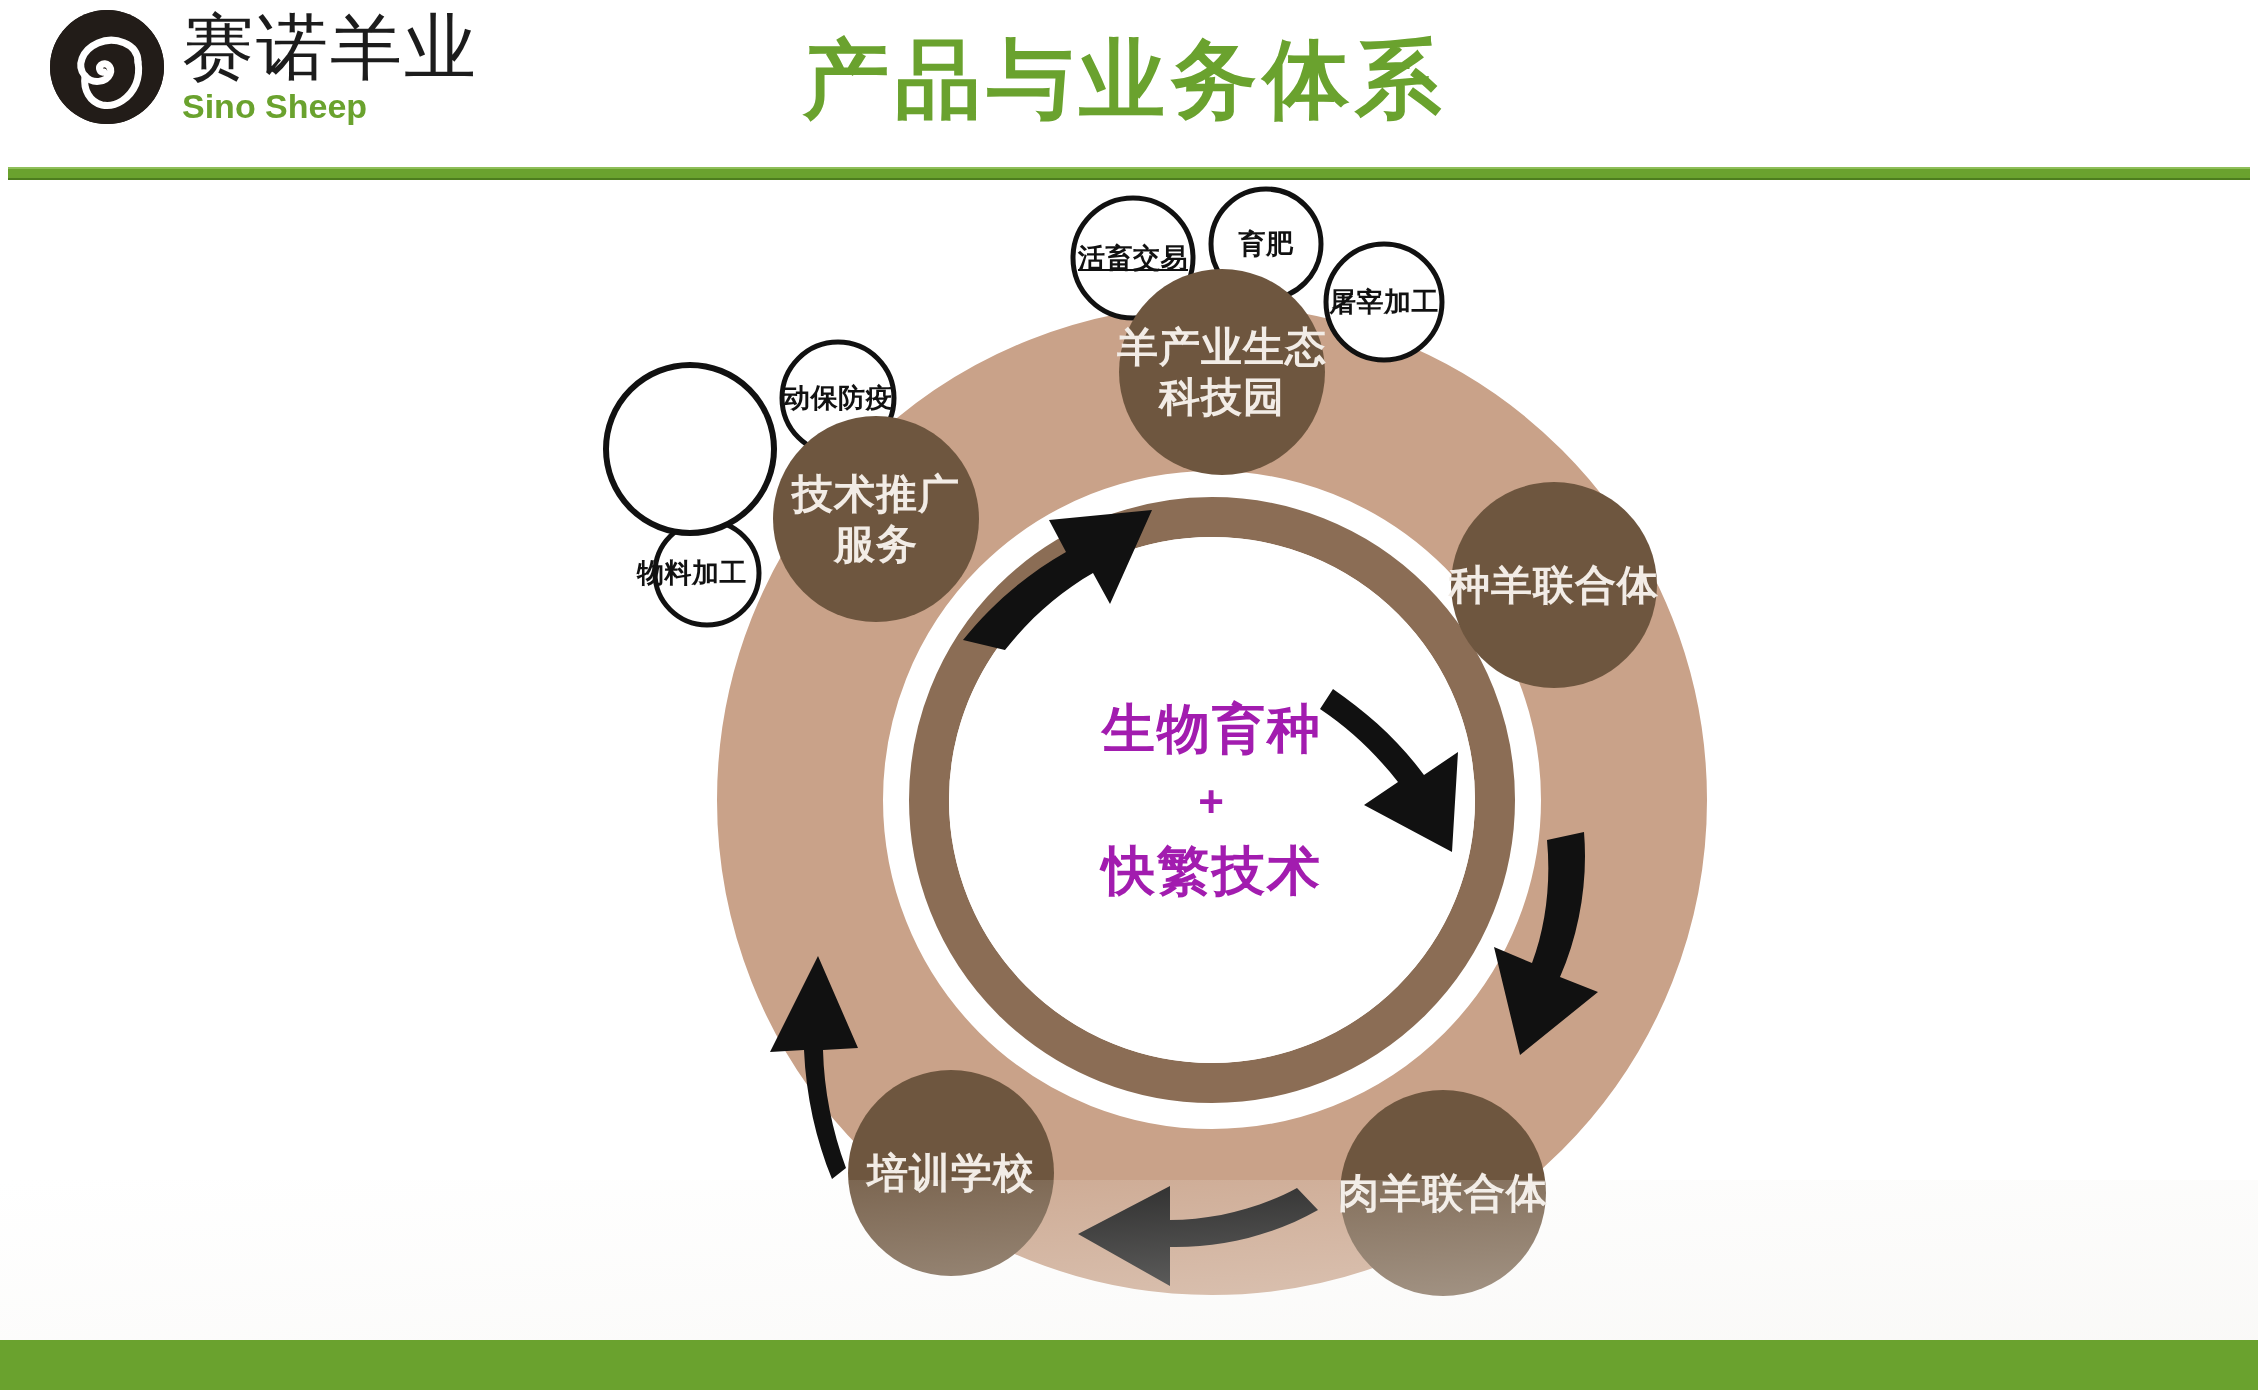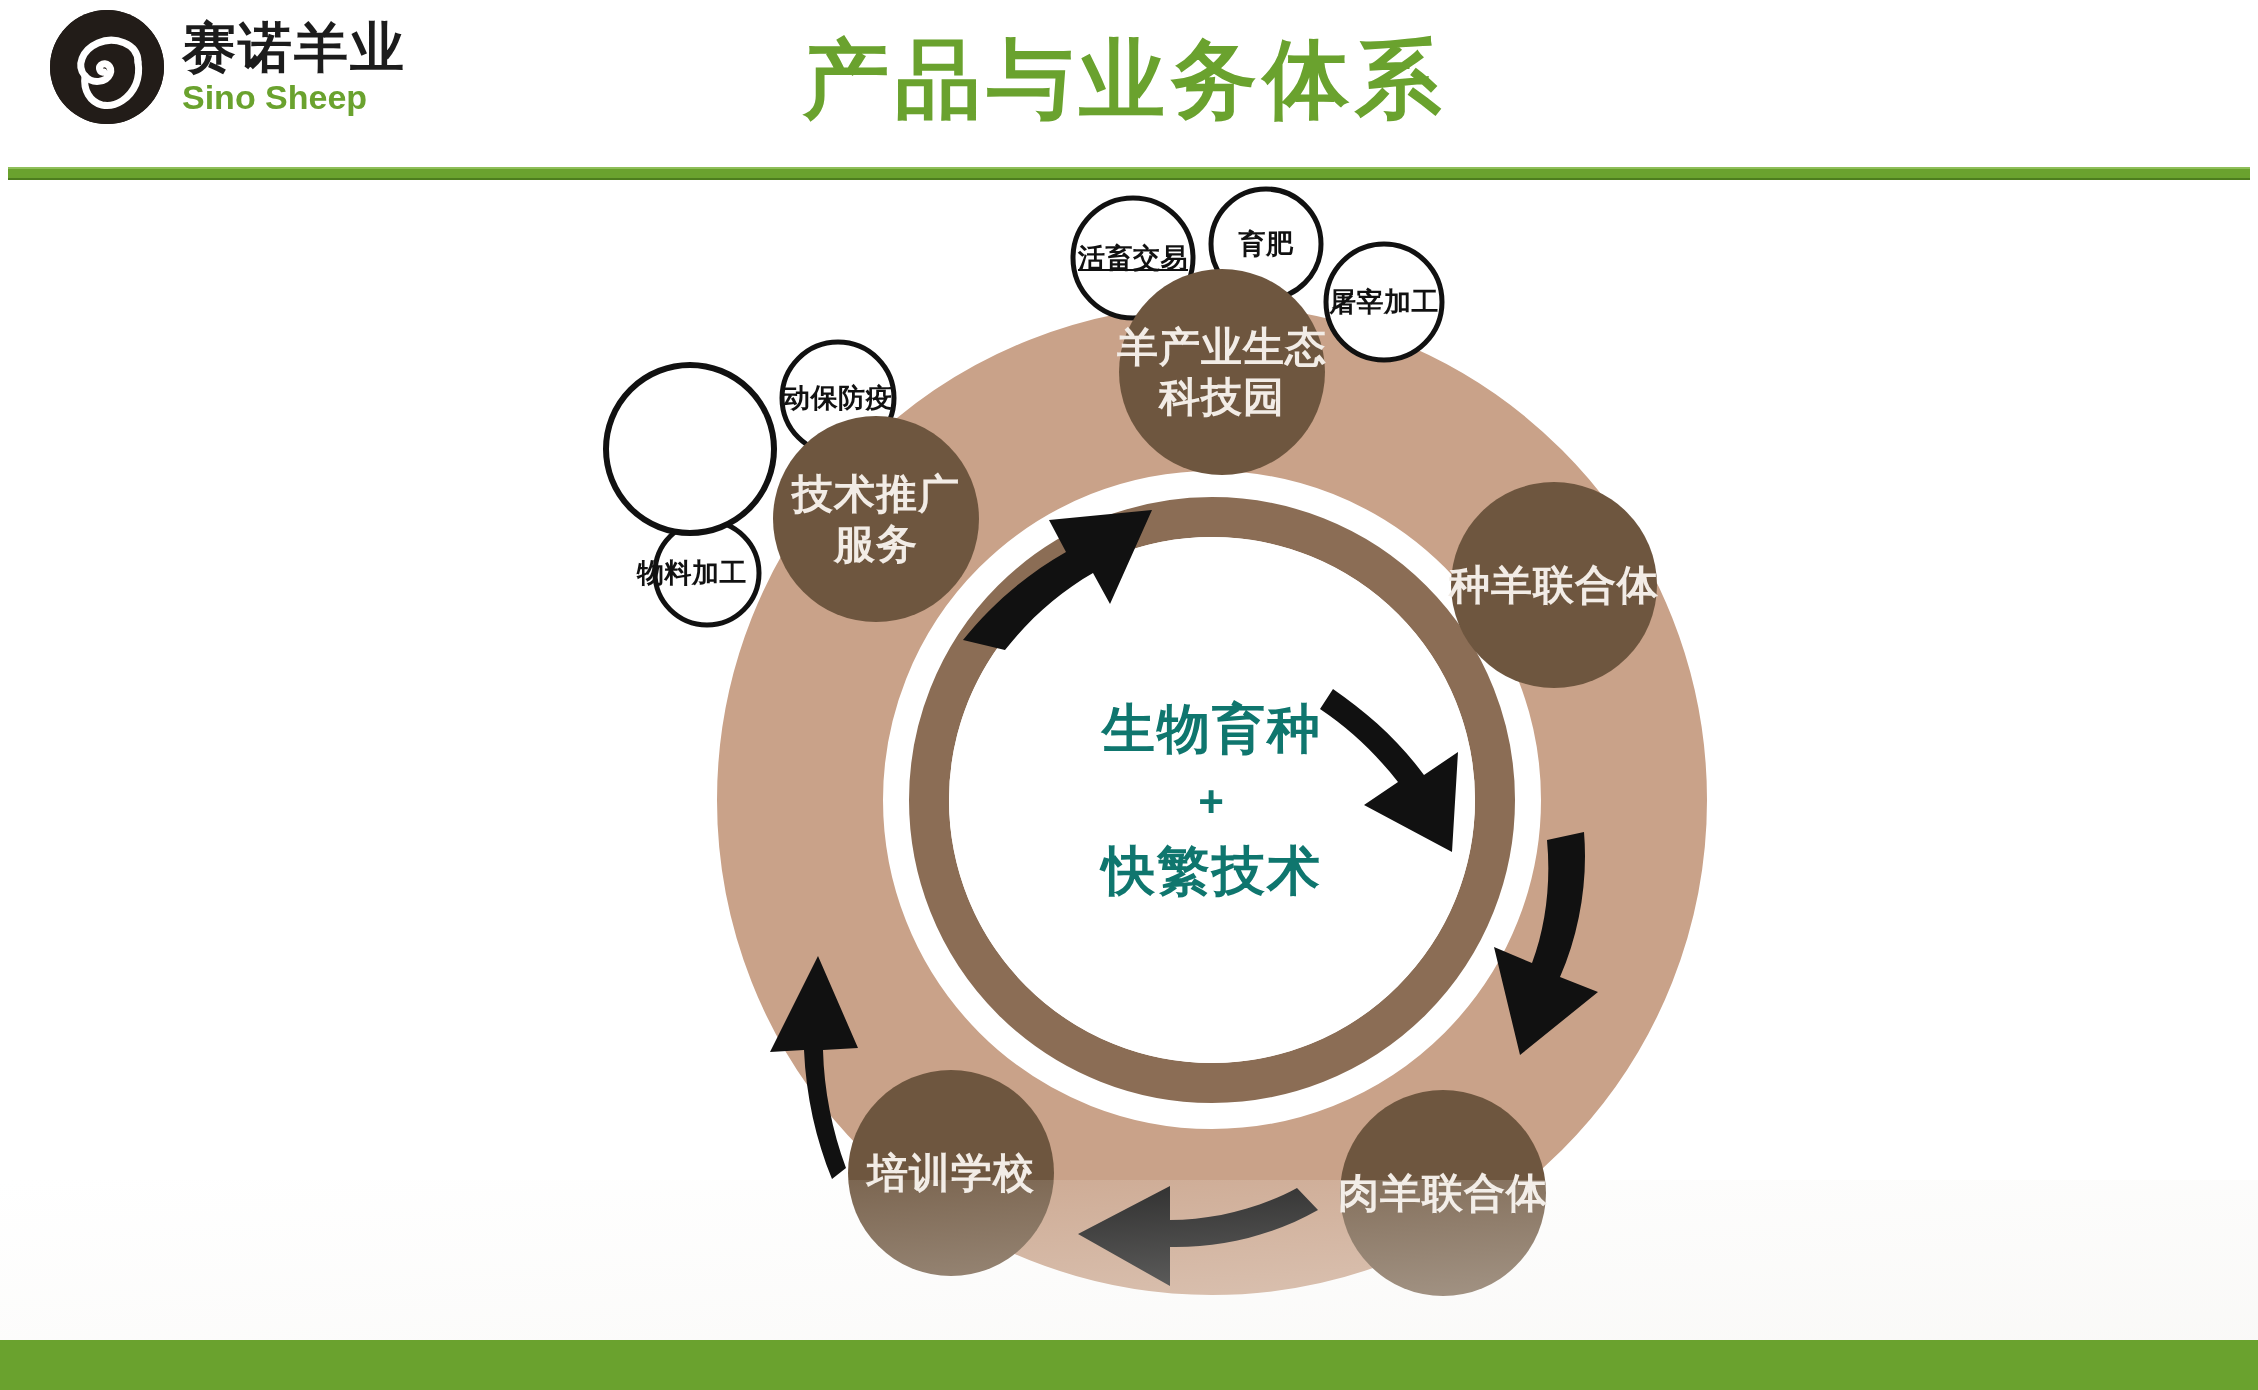--- a/index.html
+++ b/index.html
@@ -39,22 +39,22 @@
   }
   #logo-mark svg { position: absolute; left: 0; top: 0; }
   #logo-wordmark {
     margin-left: 18px;
     display: flex;
     flex-direction: column;
     justify-content: center;
     line-height: 1;
   }
   #logo-cn {
-    font-size: 54px;
-    font-weight: bold;
+    font-size: 72px;
+    font-weight: normal;
     color: #1c1c1c;
     letter-spacing: 2px;
     font-family: "Liberation Sans", "DejaVu Sans", sans-serif;
   }
   #logo-en {
     font-size: 34px;
     font-weight: bold;
     color: #6aa22e;
     letter-spacing: 0px;
     margin-top: 6px;
@@ -130,21 +130,21 @@
     color: #f2ece6;
     font-size: 41px;
     letter-spacing: 1px;
   }
   .satellite-label {
     color: #111111;
     font-size: 27px;
     letter-spacing: 0.5px;
   }
   #center-label {
-    color: #0f766e;
+    color: #a21caf;
     font-weight: bold;
     font-size: 53px;
     letter-spacing: 2px;
   }
   #center-label .plus {
     font-size: 44px;
     margin: 14px 0 10px 0;
     font-weight: bold;
   }
   #unified-label {

